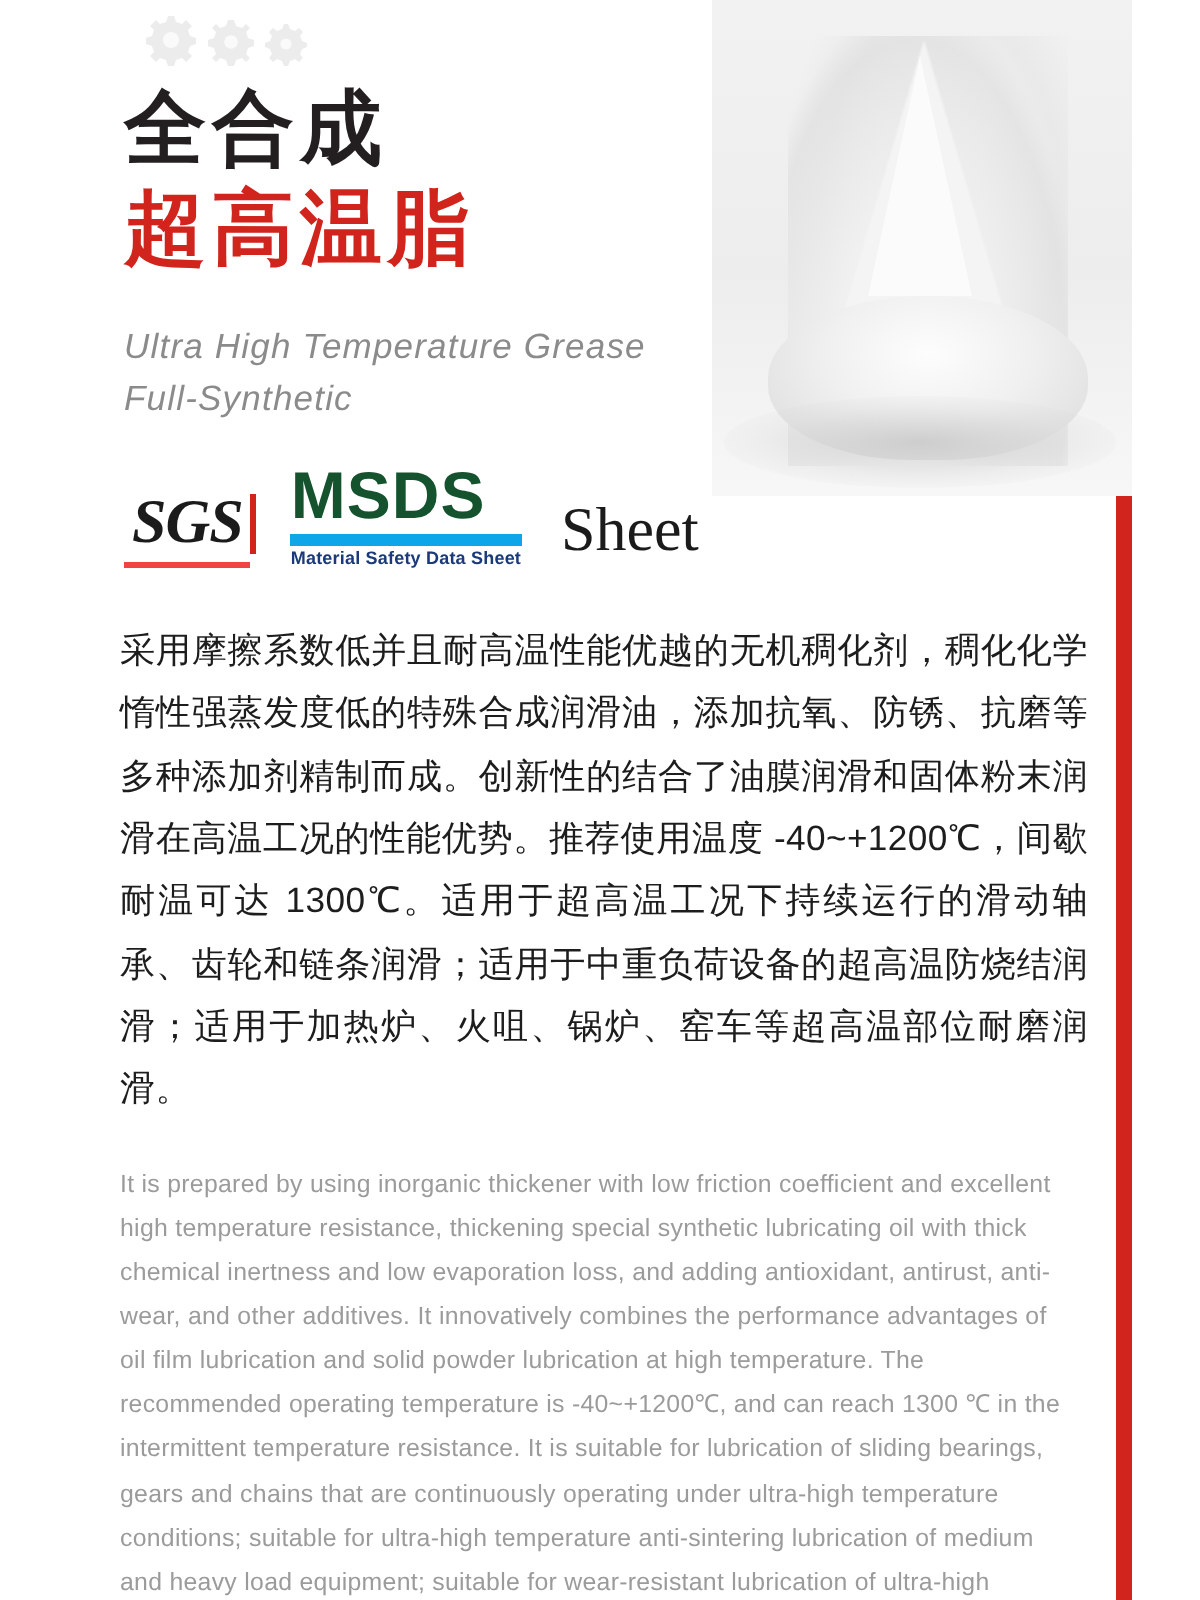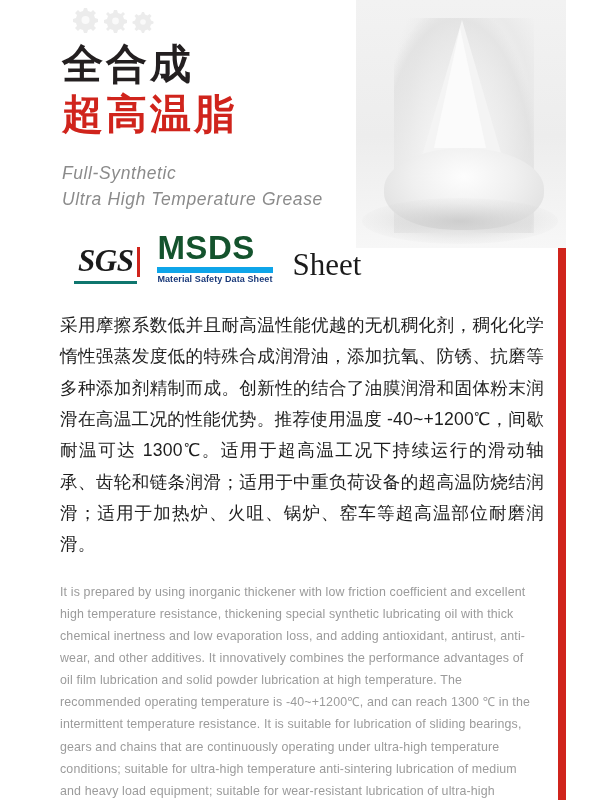--- a/index.html
+++ b/index.html
@@ -133,22 +133,21 @@
     width: 480px;
     height: 52px;
     display: flex;
     align-items: flex-end;
     gap: 20px;
   }
   .cert-sgs {
     position: relative;
     display: inline-block;
     padding: 0 4px 5px 4px;
-    border-bottom: 3px solid #0f766e;
-    margin-left: 12px;
+    border-bottom: 3px solid #ef4444;
   }
   .cert-sgs .sgs-text {
     font-family: "Liberation Serif", serif;
     font-weight: bold;
     font-style: italic;
     font-size: 31px;
     color: #1b1b1b;
     letter-spacing: -0.5px;
     line-height: 1;
   }
@@ -259,22 +258,22 @@
       <circle cx="43.5" cy="15" r="3.4" fill="#f3f3f3"></circle>
       <path d="M70 6 l2 0 l1 2.5 l2.5 1 l2-1.5 l2 2 l-1.5 2 l1 2.5 l2.5 1 l0 2 l-2.5 1 l-1 2.5 l1.5 2 l-2 2 l-2-1.5 l-2.5 1 l-1 2.5 l-2 0 l-1-2.5 l-2.5-1 l-2 1.5 l-2-2 l1.5-2 l-1-2.5 l-2.5-1 l0-2 l2.5-1 l1-2.5 l-1.5-2 l2-2 l2 1.5 l2.5-1z"></path>
       <circle cx="71" cy="16" r="2.8" fill="#f3f3f3"></circle>
     </g>
   </svg>
 
   <div class="title-block">
     <div class="title-cn-1">全合成</div>
     <div class="title-cn-2">超高温脂</div>
     <div class="subtitle-en">
+      <div>Ultra High Temperature Grease</div>
       <div>Full-Synthetic</div>
-      <div>Ultra High Temperature Grease</div>
     </div>
   </div>
 
   <div class="certs">
     <div class="cert-sgs">
       <span class="sgs-text">SGS</span>
       <span class="sgs-bar"></span>
     </div>
     <div class="cert-msds">
       <span class="msds-text">MSDS</span>

